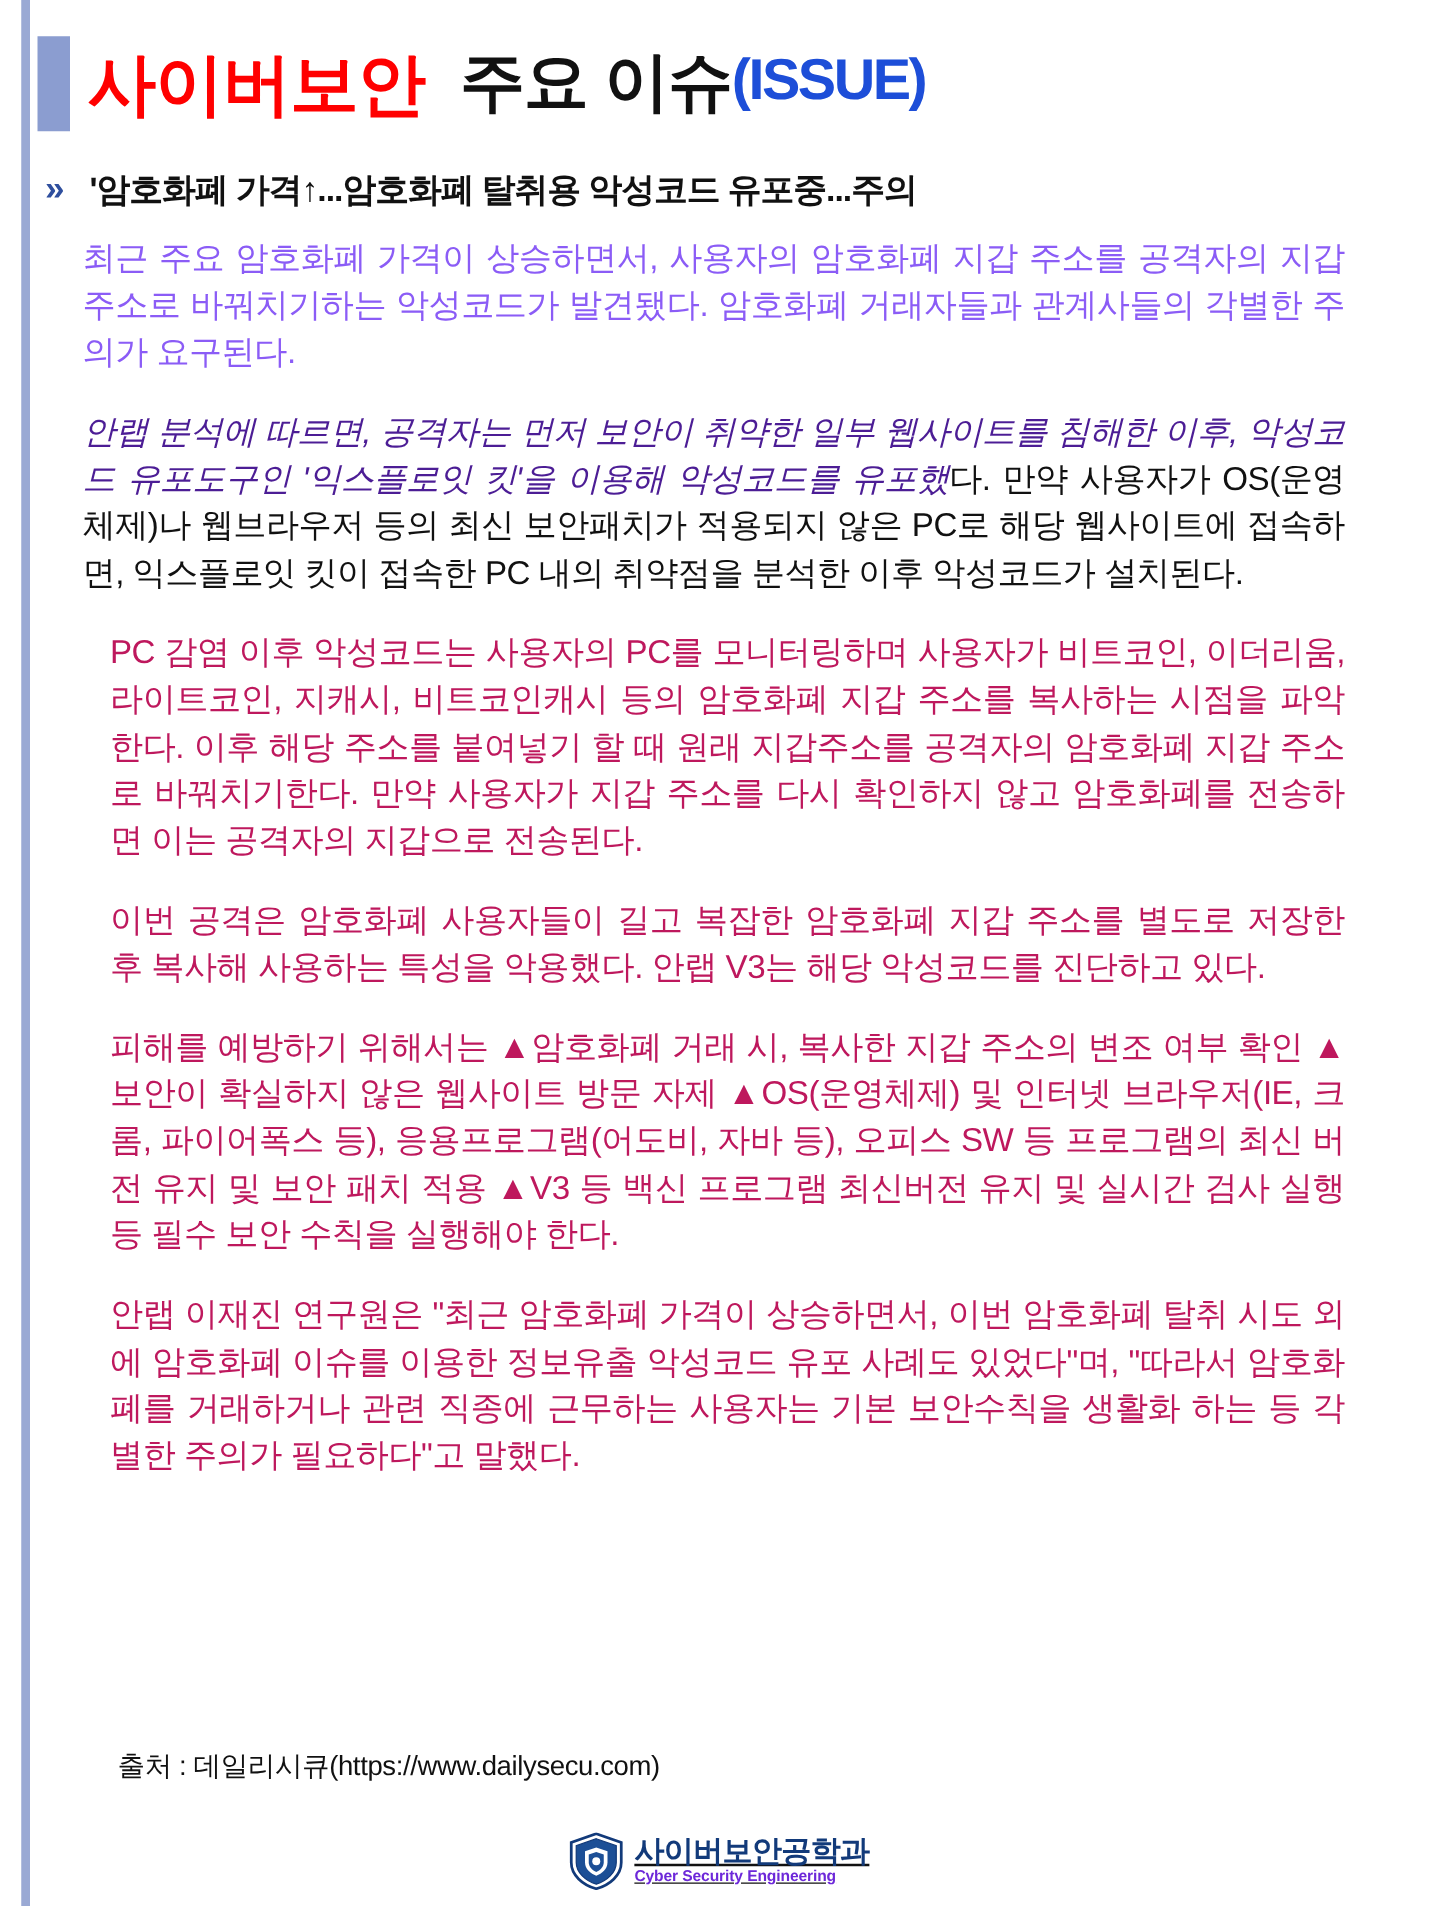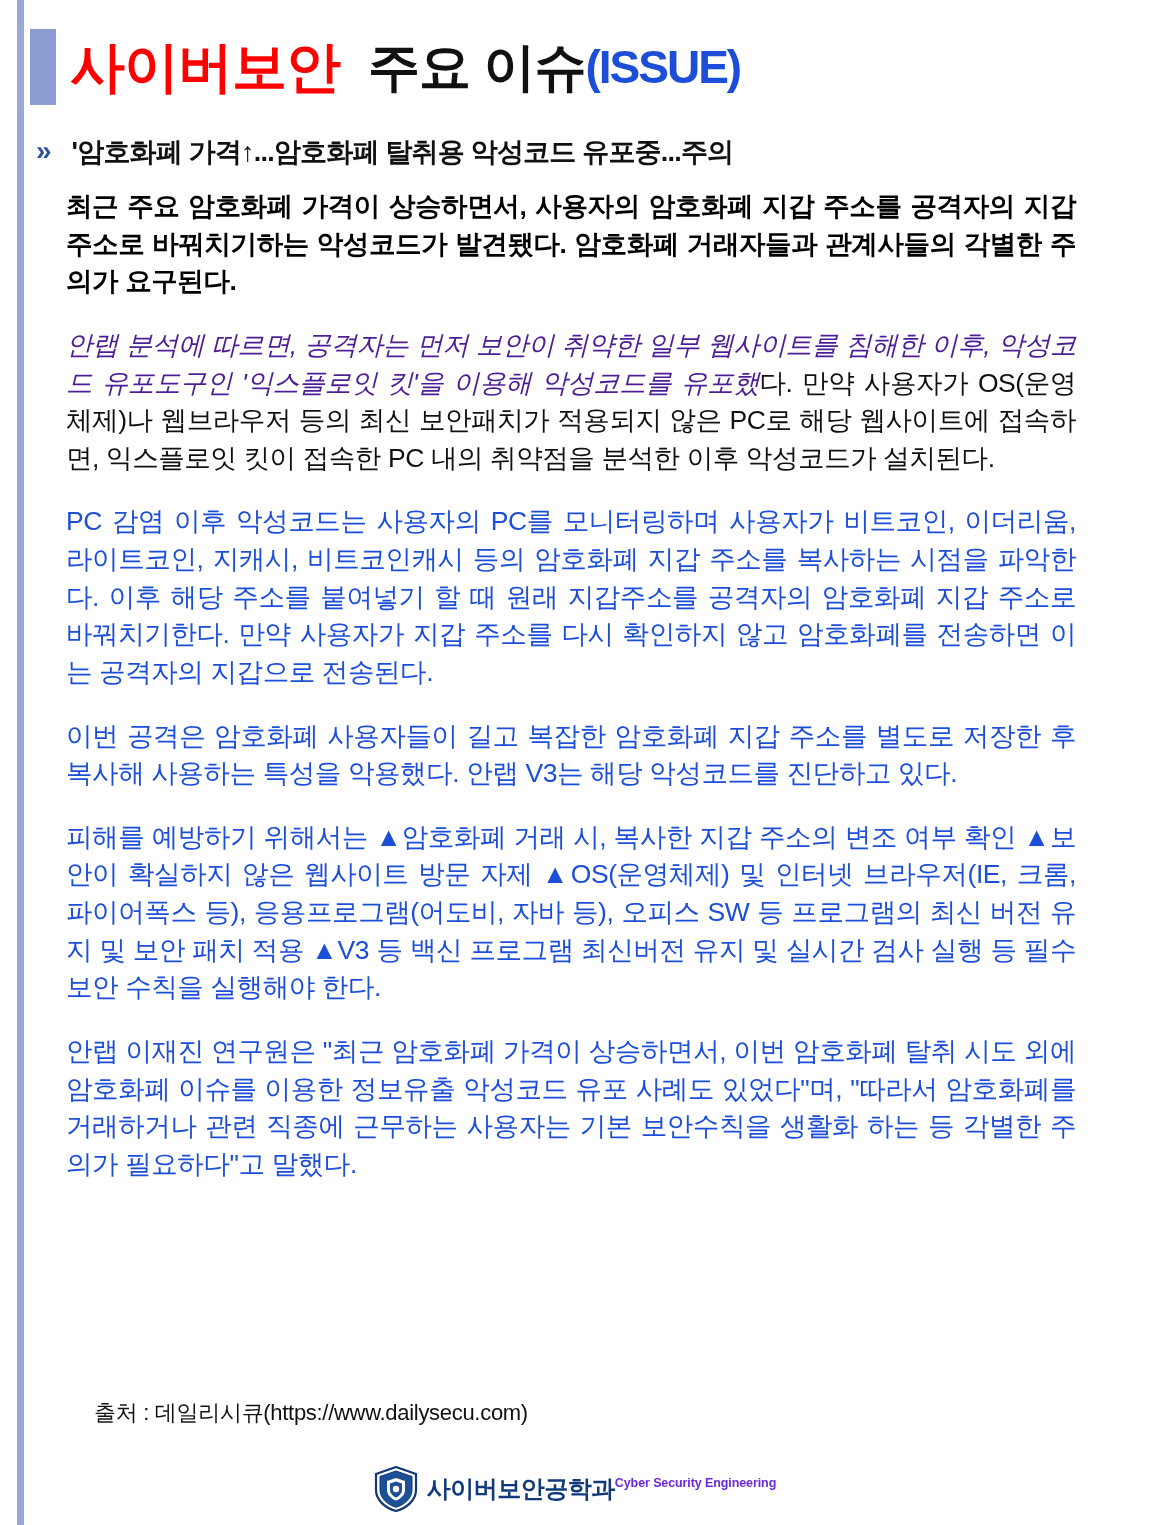--- a/index.html
+++ b/index.html
@@ -51,21 +51,21 @@
     margin-right: 14px;
     flex: none;
   }
   .title-text {
     font-size: 53px;
     font-weight: bold;
     letter-spacing: -1px;
     white-space: nowrap;
     line-height: 1;
     display: flex;
-    align-items: center;
+    align-items: flex-start;
   }
   .title-red {
     color: #ff0000;
     font-size: 55px;
   }
   .title-black {
     color: #111111;
     font-size: 52px;
     margin-left: 28px;
   }
@@ -111,26 +111,26 @@
   .para {
     font-size: 26.5px;
     line-height: 1.42;
     letter-spacing: -0.4px;
     margin: 0 0 26px 0;
     text-align: justify;
     text-justify: inter-character;
     word-break: break-all;
   }
   .para.red {
-    color: #000000;
-    font-weight: bold;
+    color: #8b5cf6;
   }
   .para.mixed .red-seg { color: #4c1d95; font-style: italic; }
   .para.black {
-    color: #1d4ed8;
+    color: #be185d;
+    margin-left: 22px;
   }
   .para:last-of-type { margin-bottom: 0; }
 
   .source {
     position: absolute;
     left: 66px;
     top: 1398px;
     font-size: 22px;
     color: #111111;
     letter-spacing: -0.3px;
@@ -152,21 +152,23 @@
     align-items: center;
   }
   .logo-mark {
     width: 44px;
     height: 46px;
     margin-right: 9px;
     flex: none;
   }
   .footer-text {
     display: flex;
+    flex-direction: column;
     justify-content: center;
+    text-decoration: underline;
   }
   .footer-kr {
     font-size: 24px;
     font-weight: bold;
     color: #123a7a;
     letter-spacing: -0.5px;
     line-height: 1.05;
   }
   .footer-en {
     font-size: 12.5px;

